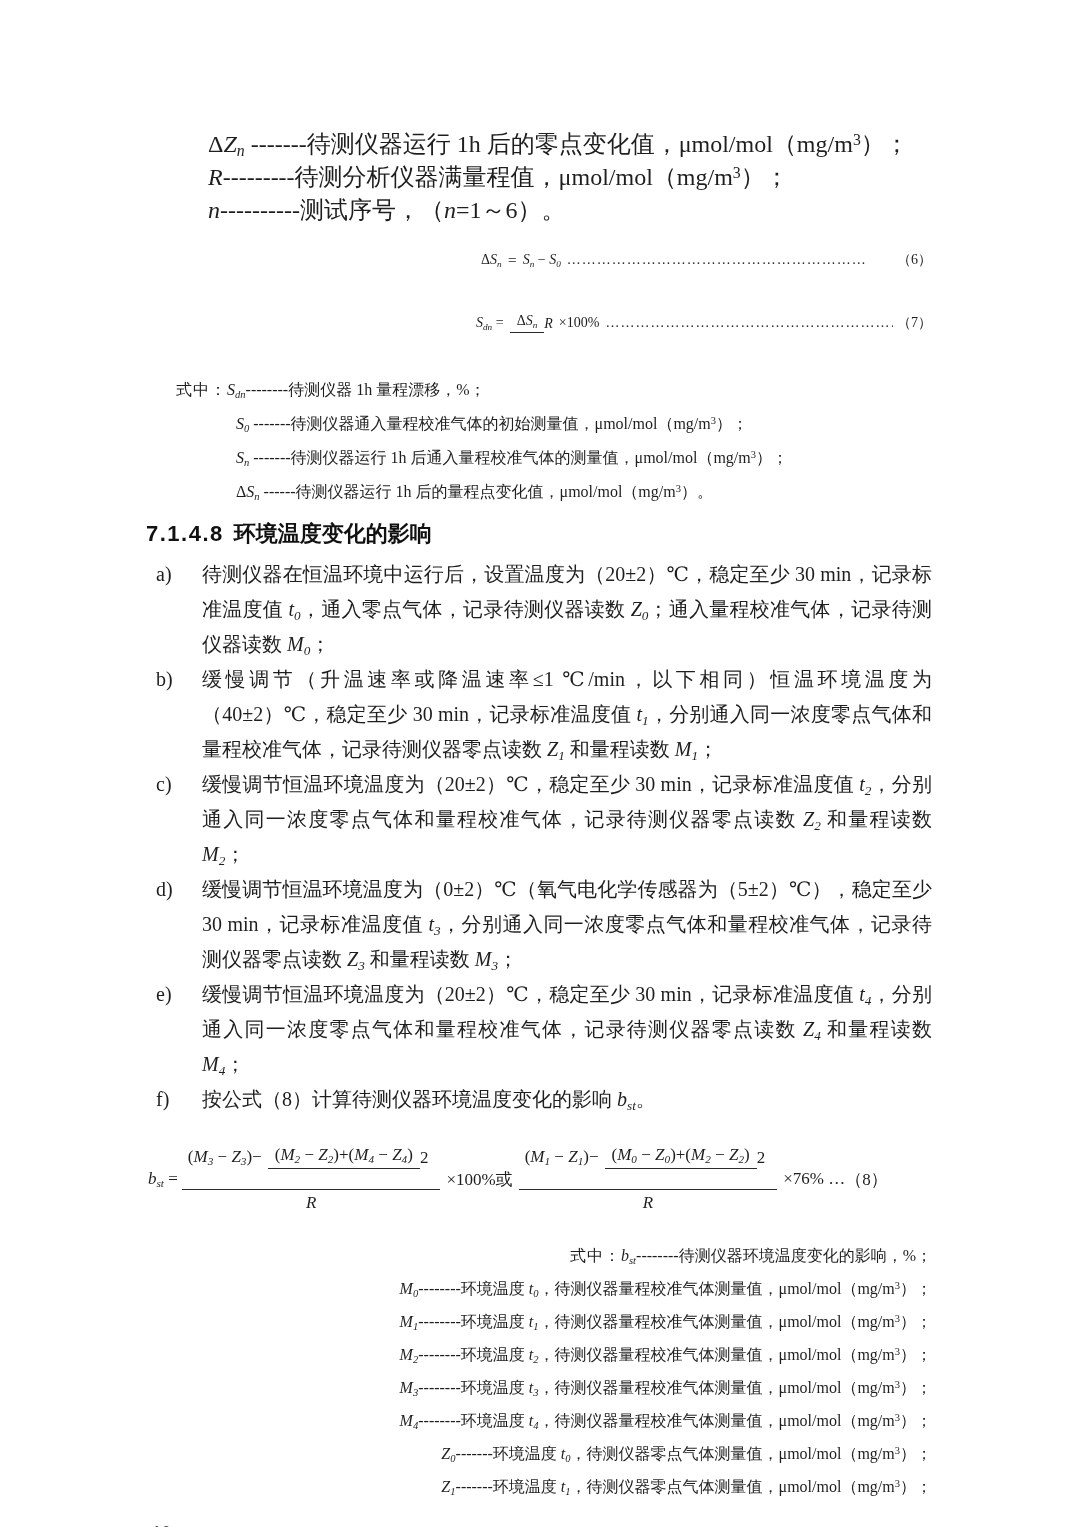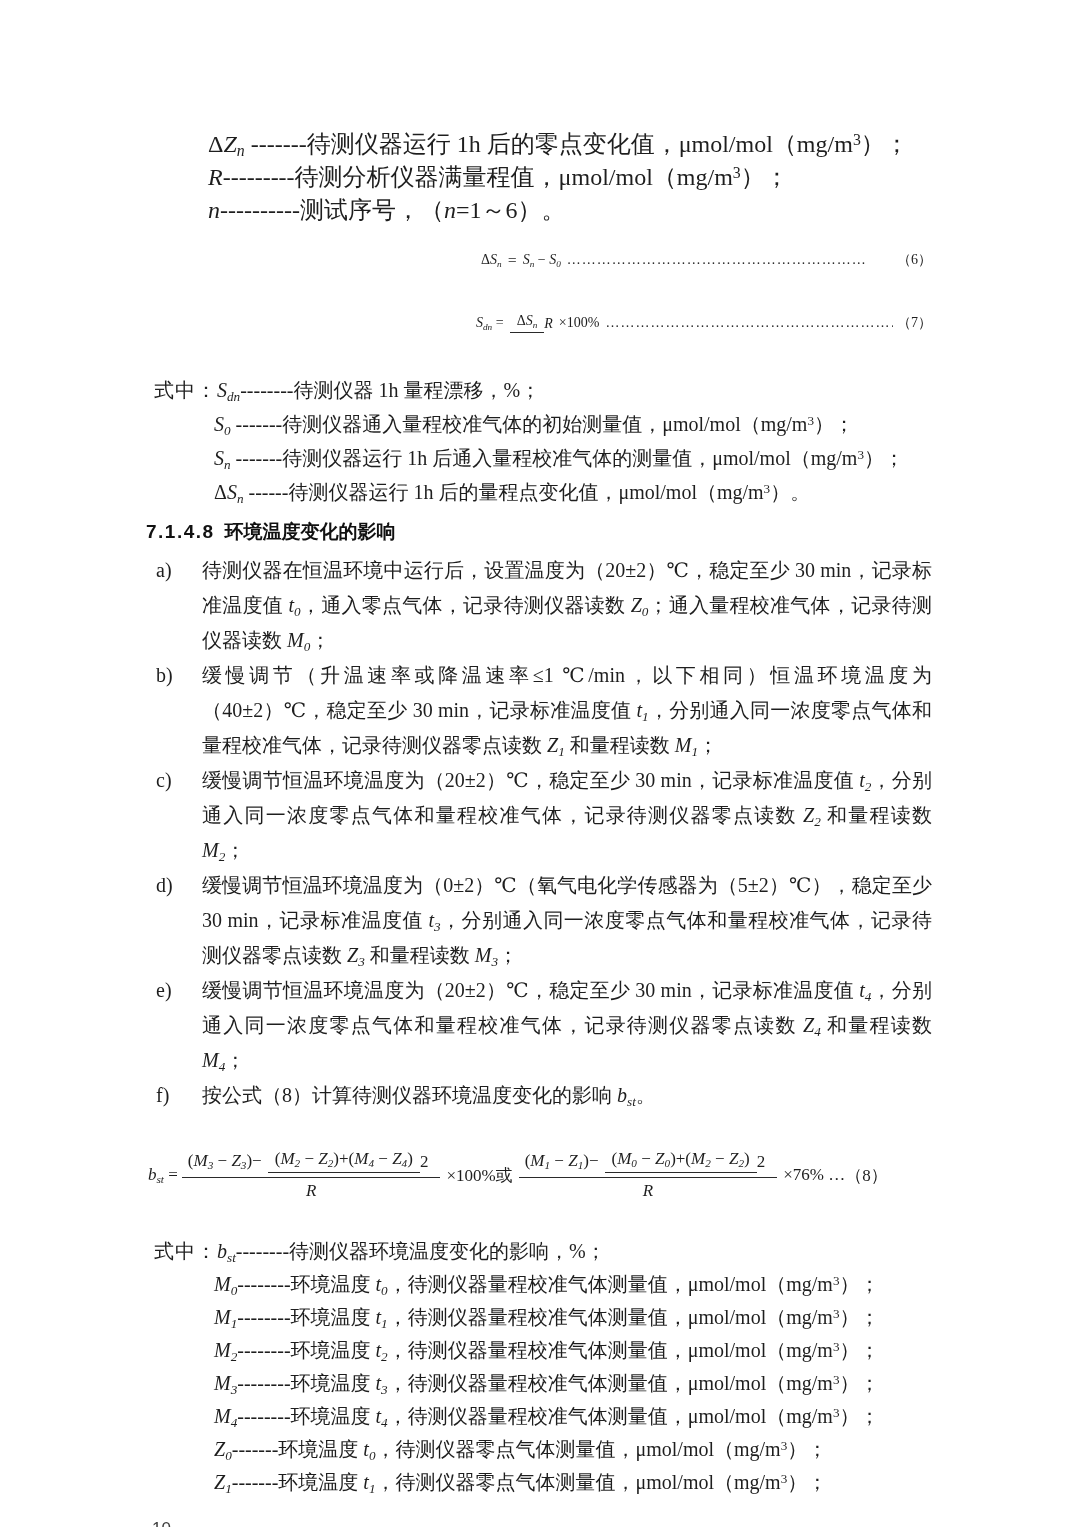--- a/index.html
+++ b/index.html
@@ -72,48 +72,48 @@
   .bigfrac {
     display: inline-flex;
     flex-direction: column;
     align-items: center;
     margin: 0 4px;
   }
   .bigfrac .bignum {
     display: flex;
     align-items: center;
     border-bottom: 1.6px solid #2a2a2a;
-    padding: 0 6px 4px 6px;
+    padding: 0 6px 20px 6px;
     text-align: right;
   }
   .bigfrac .bigden { padding-top: 3px; }
 
   
-  .where-block { font-size: 20px; }
+  .where-block { font-size: 16px; margin-left: 22px; }
   .where-first {
     margin: 0;
     padding-left: 8px;
     line-height: 34px;
     white-space: nowrap;
   }
   .where-prefix { letter-spacing: 1px; }
   .where-line {
     margin: 0 0 0 68px;
     line-height: 34px;
     white-space: nowrap;
   }
   .where1 { margin-top: 14px; }
-  .where2 { margin-top: 12px; }
+  .where2 { margin-top: 12px; text-align: right; }
   .where2 .where-first, .where2 .where-line { line-height: 33px; }
 
   
   .section-heading {
     font-family: "Liberation Sans", "DejaVu Sans", sans-serif;
     font-weight: bold;
-    font-size: 19px;
+    font-size: 22px;
     color: #111;
     margin: 10px 0 8px 0;
   }
   .section-heading .sec-num { letter-spacing: 1.5px; margin-right: 10px; }
 
   
   .steps {
     list-style: none;
     margin: 0;
     padding: 0 0 0 10px;

